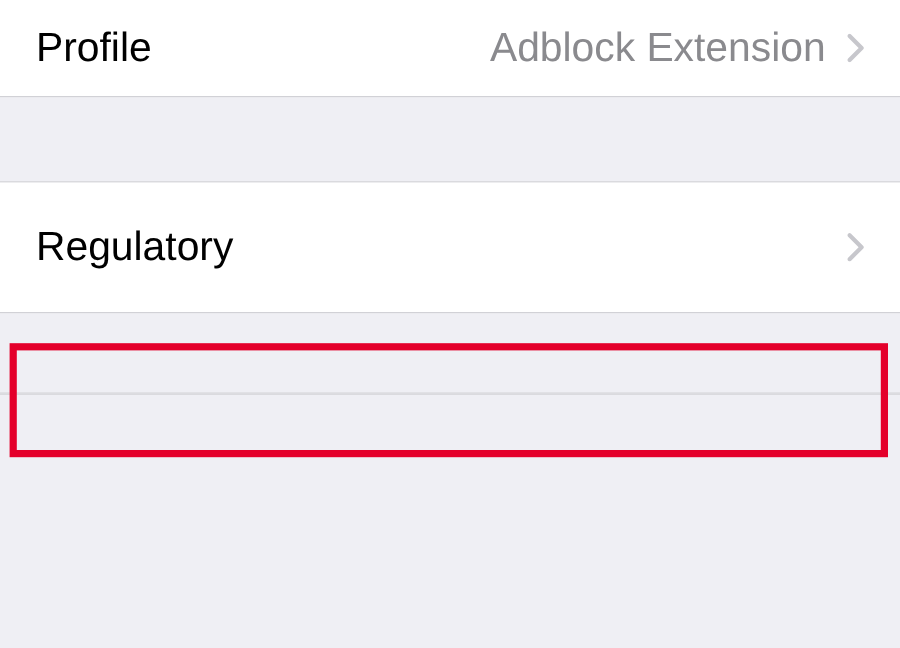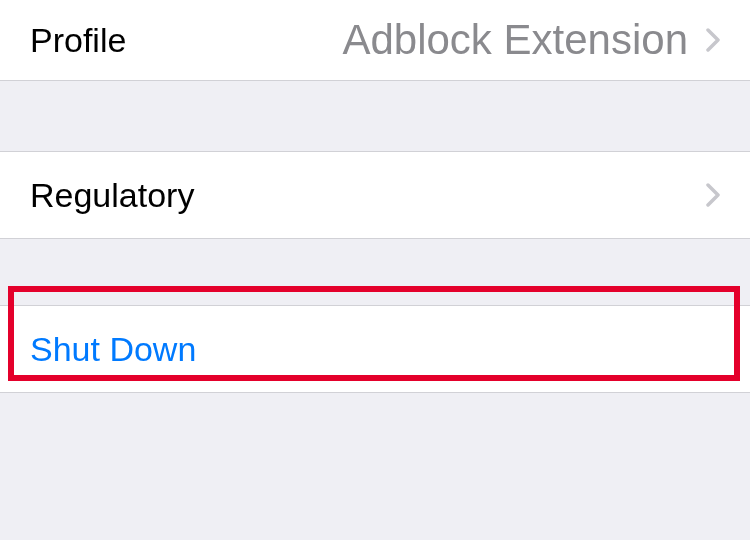--- a/index.html
+++ b/index.html
@@ -22,35 +22,35 @@
     }
     .group.first {
       border-top: none;
       margin-top: 0;
     }
     .spacer-lg { height: 70px; }
     .spacer-md { height: 66px; }
     .row {
       display: flex;
       align-items: center;
-      height: 86px;
+      height: 108px;
       padding: 0 30px;
       position: relative;
       cursor: pointer;
     }
     .row.short { height: 80px; }
     .row .label {
       font-size: 34px;
       color: #000000;
       font-weight: 400;
       flex: 0 0 auto;
     }
     .row .spacer-flex { flex: 1 1 auto; }
     .row .detail {
-      font-size: 42px;
+      font-size: 34px;
       color: #8a8a8e;
       font-weight: 400;
       margin-right: 18px;
     }
     .chevron {
       width: 14px;
       height: 24px;
       flex: 0 0 auto;
     }
     .chevron svg { display: block; }
@@ -98,19 +98,15 @@
       <svg viewBox="0 0 14 24" width="14" height="24">
           <polyline points="2,2 12,12 2,22" fill="none" stroke="#c7c7cc" stroke-width="3.5" stroke-linecap="round" stroke-linejoin="round"></polyline>
         </svg>
     </span>
   </div>
 </div>
 
 <div class="spacer-md"></div>
 
 <div class="group">
-  <div class="row link-blue">
-    <span class="label">Shut Down</span>
-    <span class="spacer-flex"></span>
-  </div>
 </div>
 
 <div class="highlight-box" style="left:8px;top:286px;width:732px;height:95px;"></div>
 
 </body></html>

